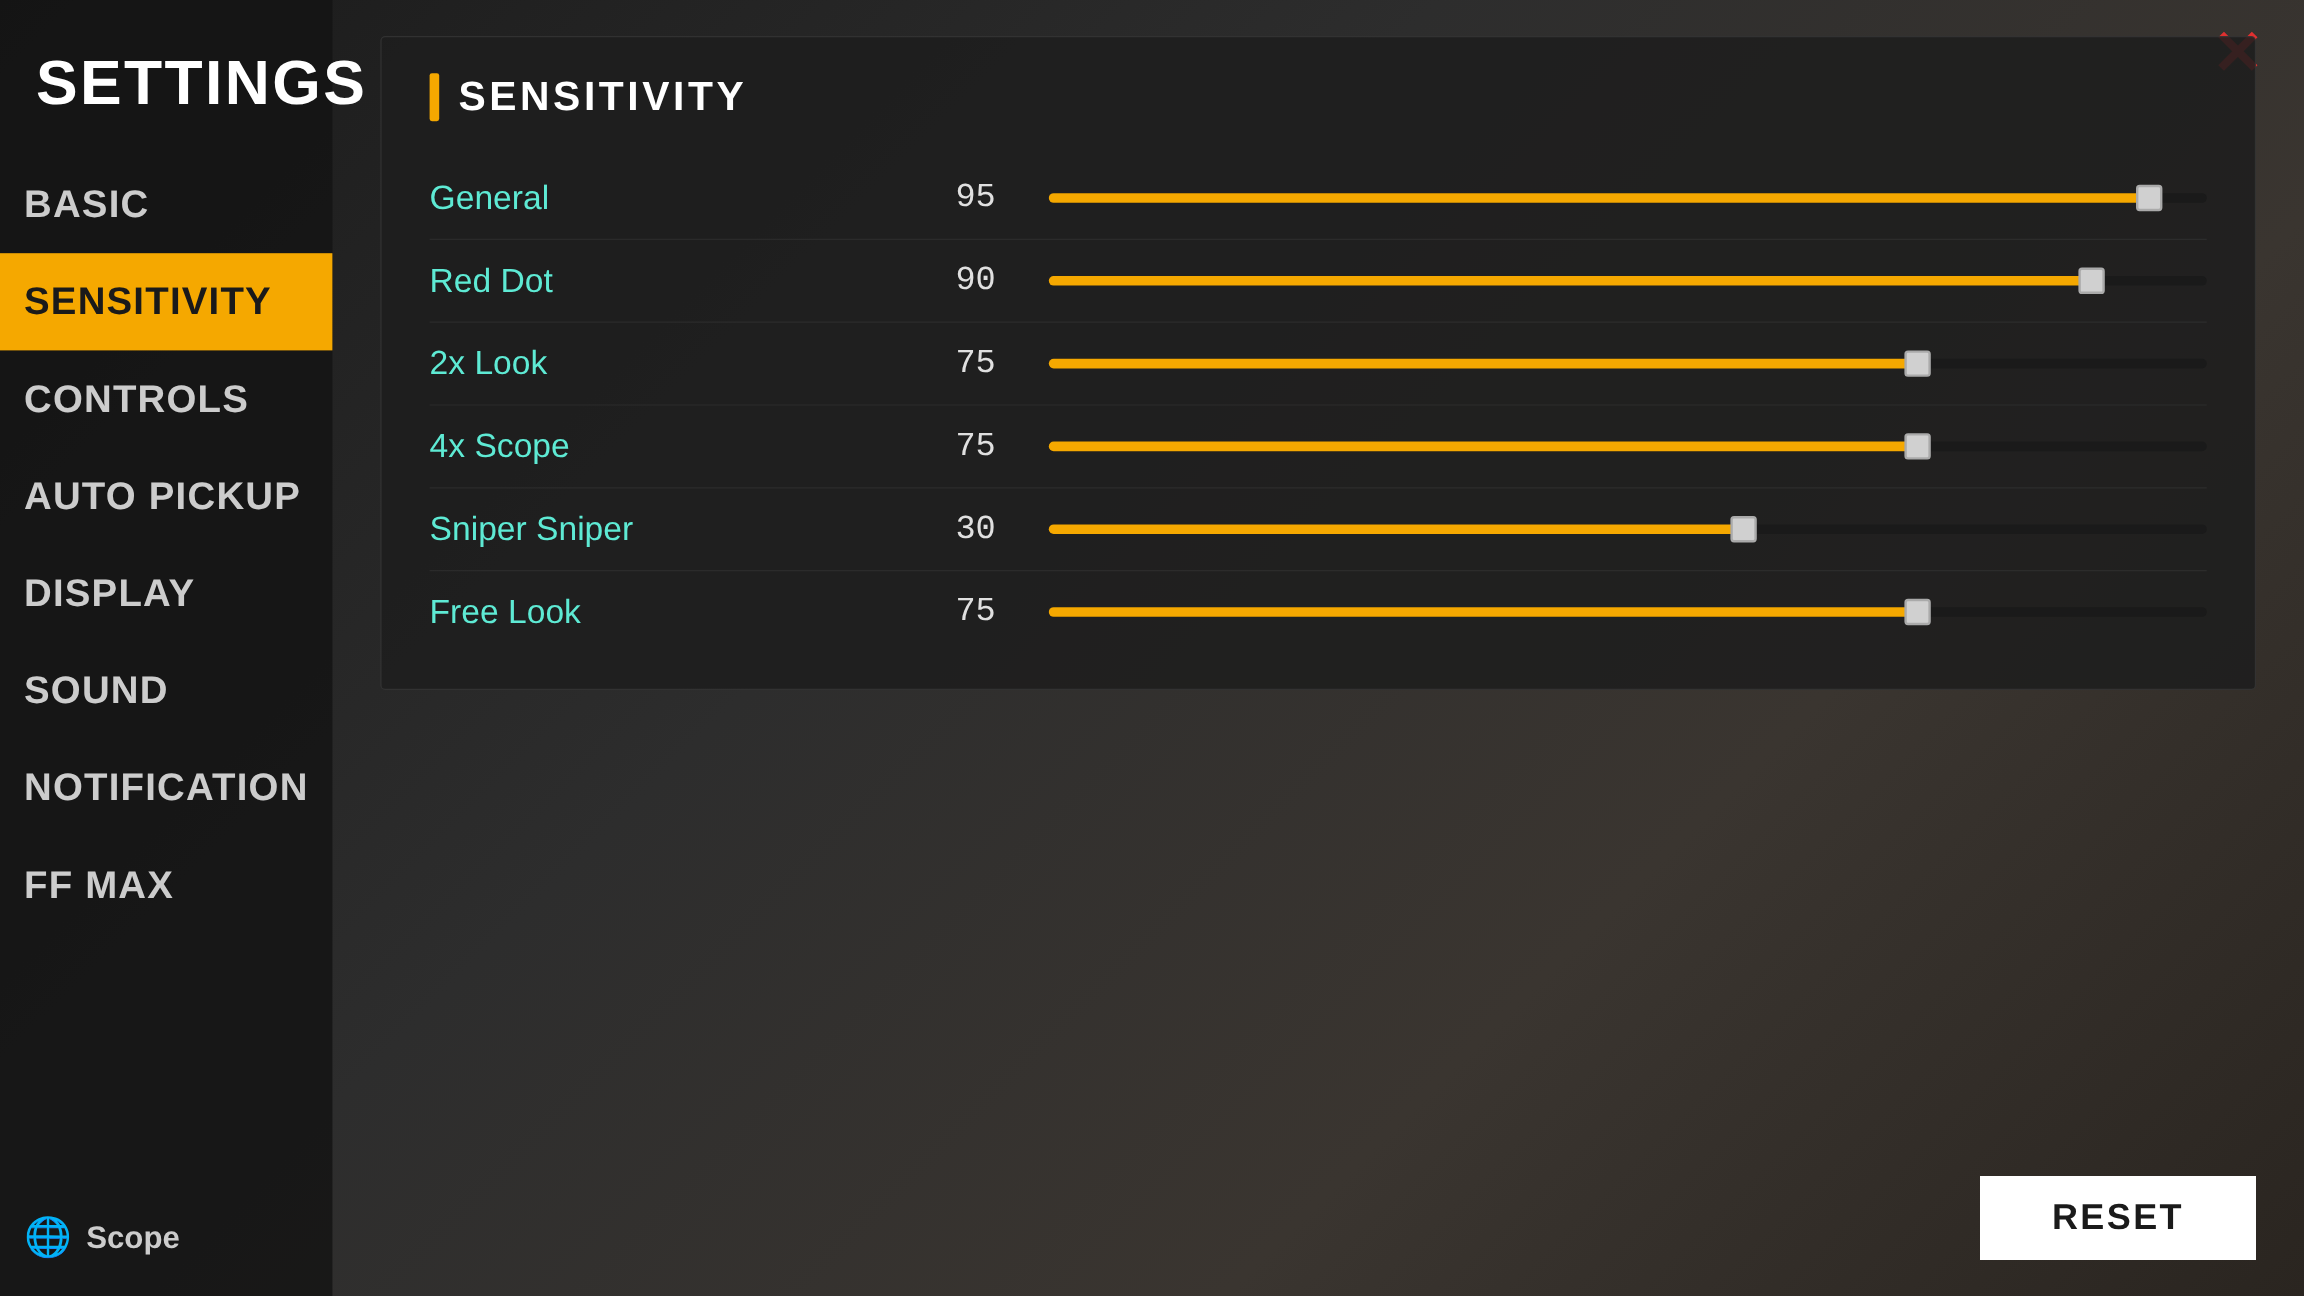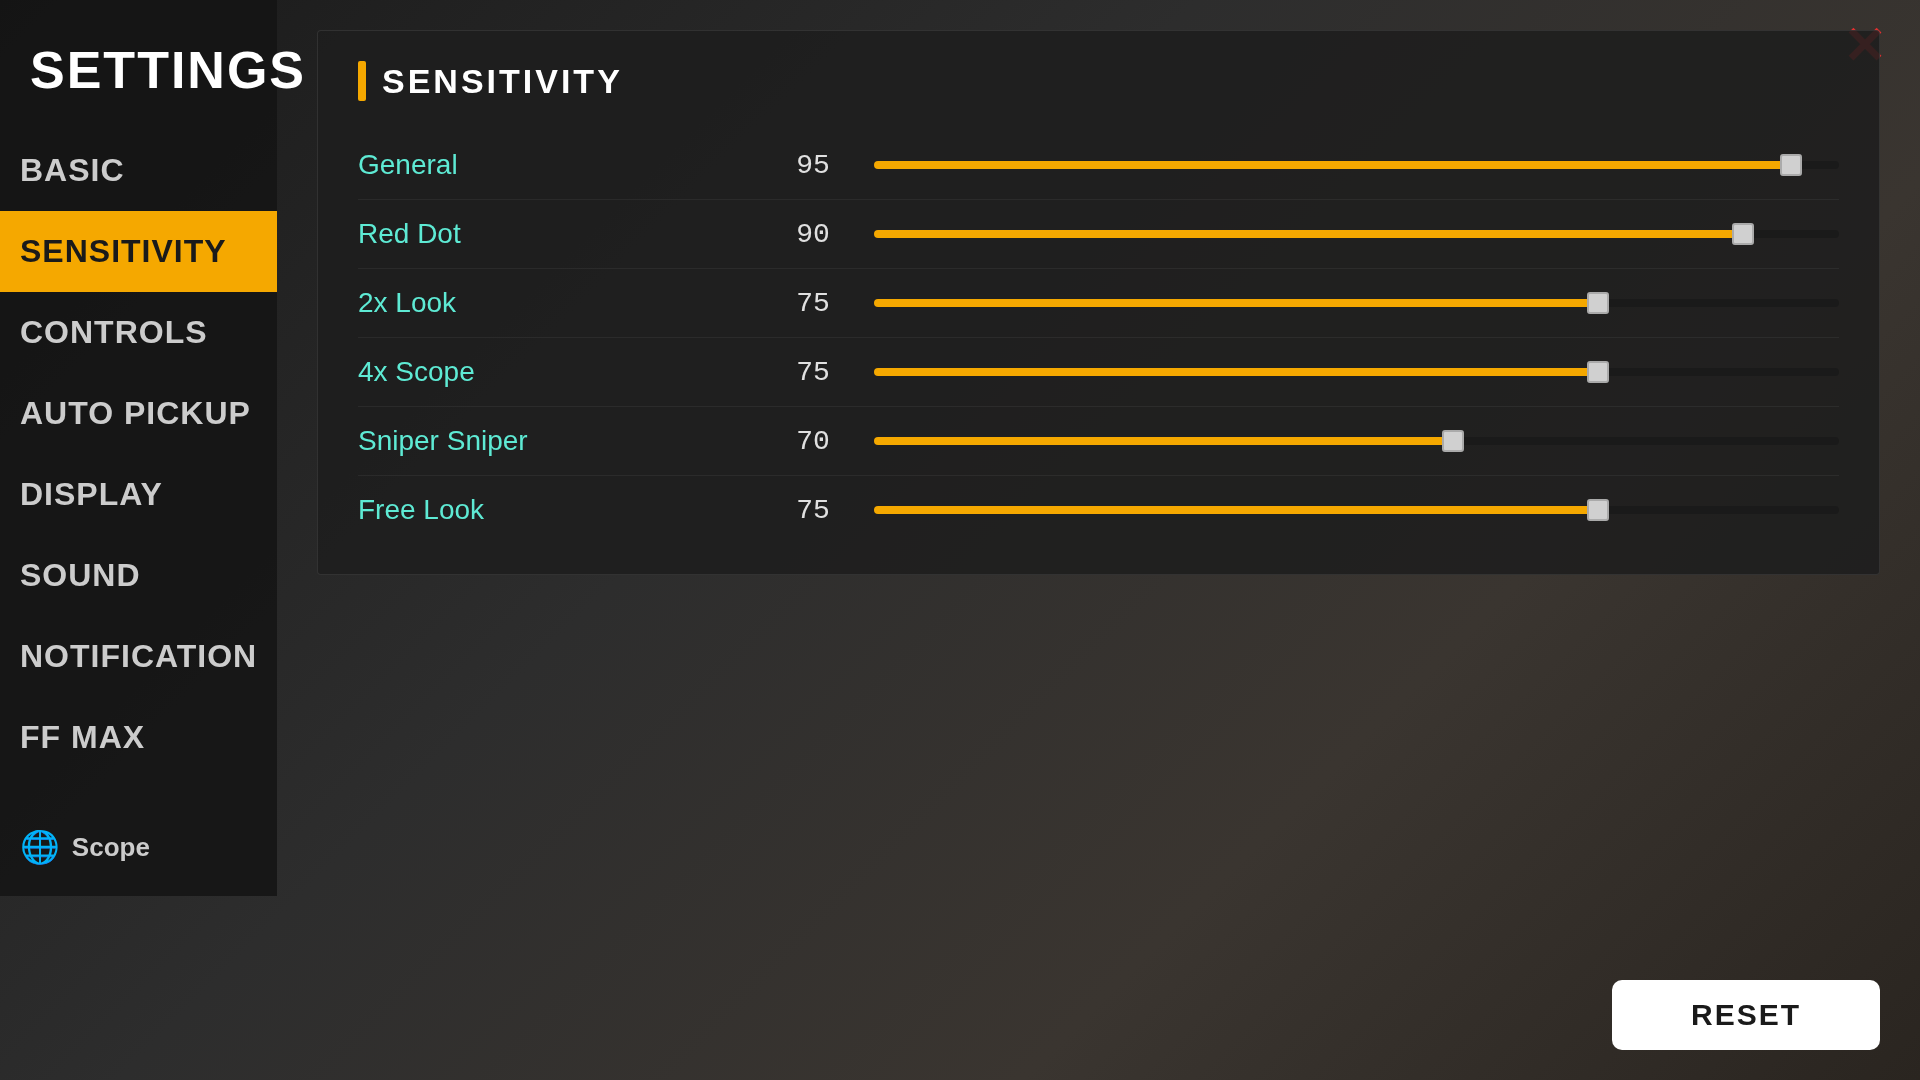--- a/index.html
+++ b/index.html
@@ -19,21 +19,21 @@
       inset: 0;
       background: linear-gradient(135deg, #1a1a1a 0%, #2d2d2d 40%, #3a3530 70%, #2a2520 100%);
     }
 
     
     .sidebar {
       position: absolute;
       left: 0;
       top: 0;
       width: 277px;
-      height: 896px;
+      height: 1080px;
       background: rgba(20, 20, 20, 0.85);
       display: flex;
       flex-direction: column;
       padding-top: 20px;
     }
 
     .sidebar-title {
       color: white;
       font-size: 52px;
       font-weight: 900;
@@ -205,26 +205,26 @@
 
     
     .reset-btn {
       position: absolute;
       bottom: 30px;
       right: 40px;
       background: white;
       color: #1a1a1a;
       font-size: 30px;
       font-weight: 900;
-      padding: 18px 79px;
+      padding: 18px 60px;
       border: none;
       cursor: pointer;
       letter-spacing: 2px;
       text-transform: uppercase;
-      border-radius: 10px;
+      border-radius: 0;
     }
   </style>
 </head>
 <body>
 
 <div class="bg"></div>
 
 <div class="close-btn">✕</div>
 
 <div class="sidebar">
@@ -284,21 +284,21 @@
       <div class="slider-label">4x Scope</div>
       <div class="slider-value">75</div>
       <div class="slider-container">
         <div class="slider-track"></div>
         <div class="slider-fill" style="width: 75%"></div>
         <div class="slider-thumb" style="left: 75%"></div>
       </div>
     </div>
         <div class="slider-row">
       <div class="slider-label">Sniper Sniper</div>
-      <div class="slider-value">70</div>
+      <div class="slider-value">30</div>
       <div class="slider-container">
         <div class="slider-track"></div>
         <div class="slider-fill" style="width: 60%"></div>
         <div class="slider-thumb" style="left: 60%"></div>
       </div>
     </div>
         <div class="slider-row">
       <div class="slider-label">Free Look</div>
       <div class="slider-value">75</div>
       <div class="slider-container">

